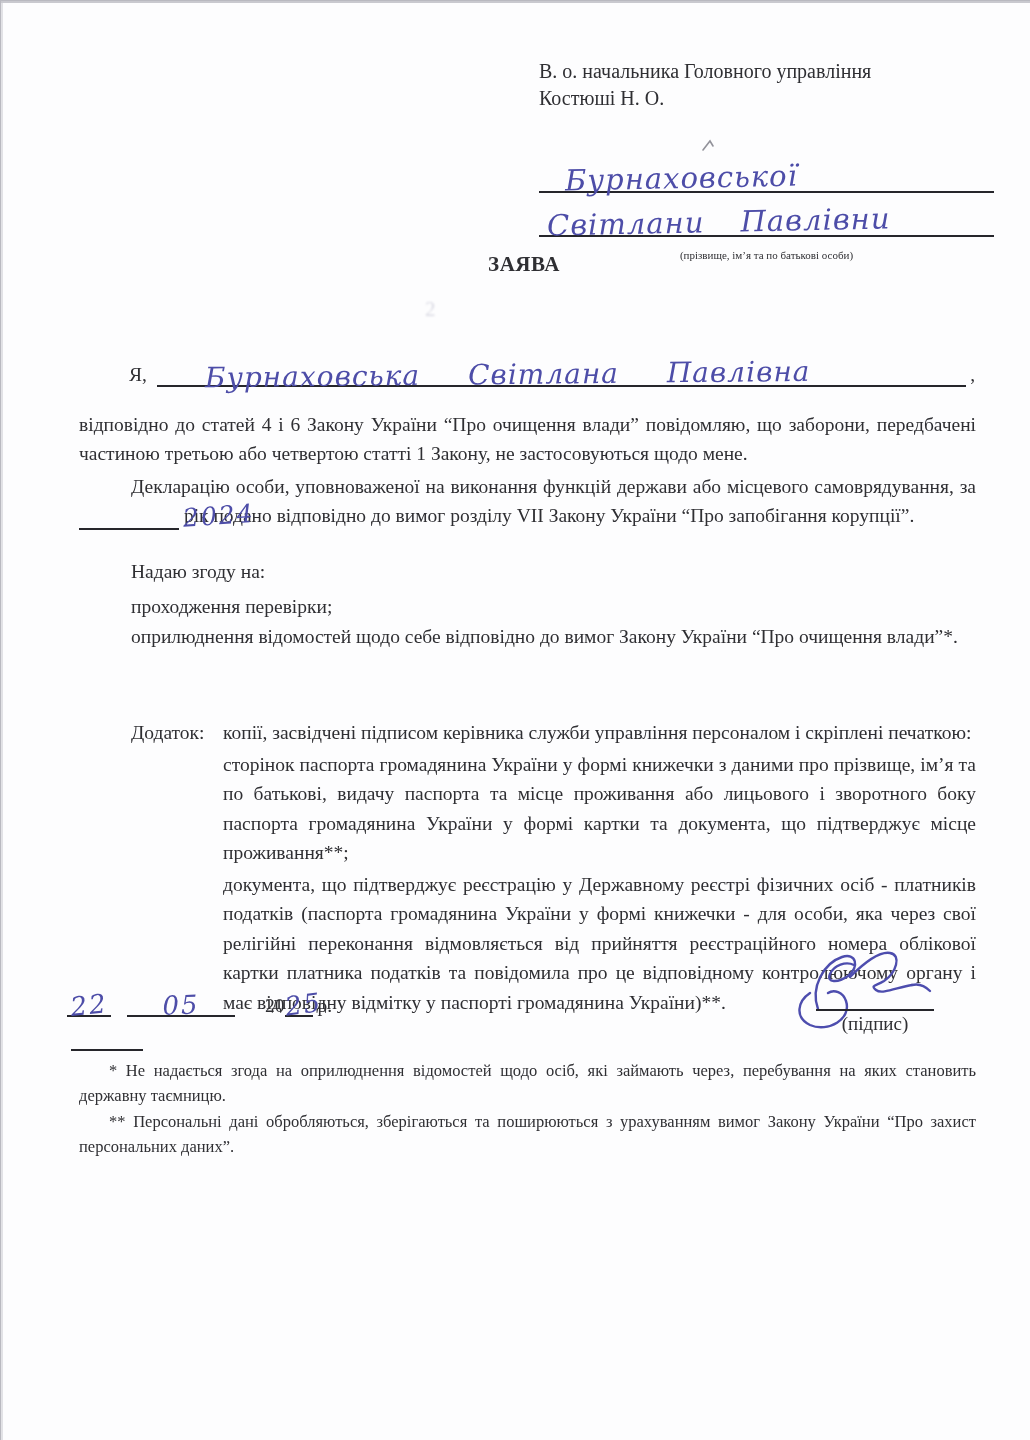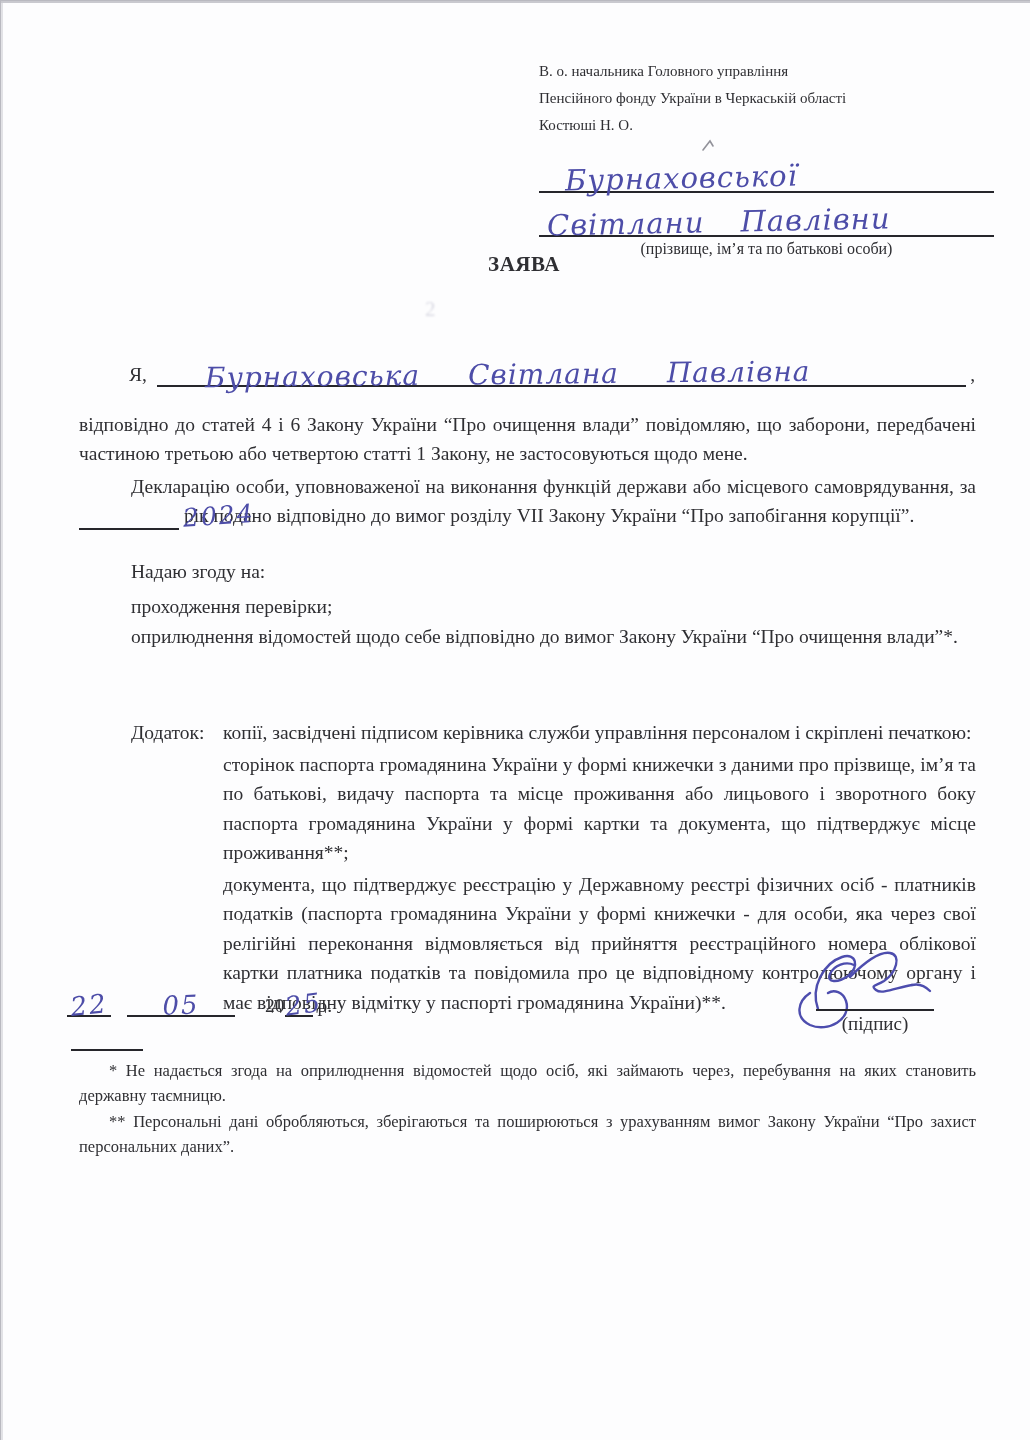--- a/index.html
+++ b/index.html
@@ -12,31 +12,31 @@
   }
   .printed { color:#2f2f33; }
   .hand {
     font-family:"DejaVu Serif", serif; font-style:italic;
     color:#4d4da8;
   }
   .uline { border-bottom:2px solid #26262b; }
 
   
   .addressee { position:absolute; left:538px; top:57px; width:440px;
-    font-size:15px; line-height:27px; }
+    font-size:20px; line-height:27px; }
 
   
   .addr-name { position:absolute; left:538px; top:148px; width:455px; }
   .addr-line1, .addr-line2 { height:42px; position:relative; }
   .addr-line1 span, .addr-line2 span {
     position:absolute; bottom:-4px; left:26px; font-size:29px;
     letter-spacing:1px; white-space:nowrap; transform:rotate(-1.2deg);
   }
   .addr-line2 span { left:8px; word-spacing:26px; }
-  .addr-caption { margin-top:3px; text-align:center; font-size:16px; }
+  .addr-caption { margin-top:12px; text-align:center; font-size:11px; }
 
   
   .pen-mark { position:absolute; left:700px; top:138px; opacity:.65; }
   .ghost-mark { position:absolute; left:424px; top:296px; font-size:21px;
     color:#7d7d9d; opacity:.28; filter:blur(1px); }
 
   
   .doc-title { position:absolute; left:0; top:251px; width:1030px;
     text-align:center; font-weight:bold; font-size:21px; letter-spacing:.5px;padding-left:8px; }
   .doc-subtitle { position:absolute; left:28px; top:280px; width:974px;
@@ -105,21 +105,20 @@
   .f1 { top:1057px; }
   .f2 { top:1108px; }
 </style>
 </head>
 <body>
 
 <div class="page">
 
   <div class="addressee printed">
     <div>В. о. начальника Головного управління</div>
-    <div>Пенсійного фонду України в Черкаській області</div>
     <div>Костюші Н. О.</div>
   </div>
 
   <span class="pen-mark">
     <svg width="16" height="14" viewBox="0 0 16 14">
         <path d="M2 11 L9 2 L12 7" stroke="#5a5a66" stroke-width="1.6" fill="none" stroke-linecap="round"></path>
       </svg>
   </span>
 
   <div class="addr-name">

